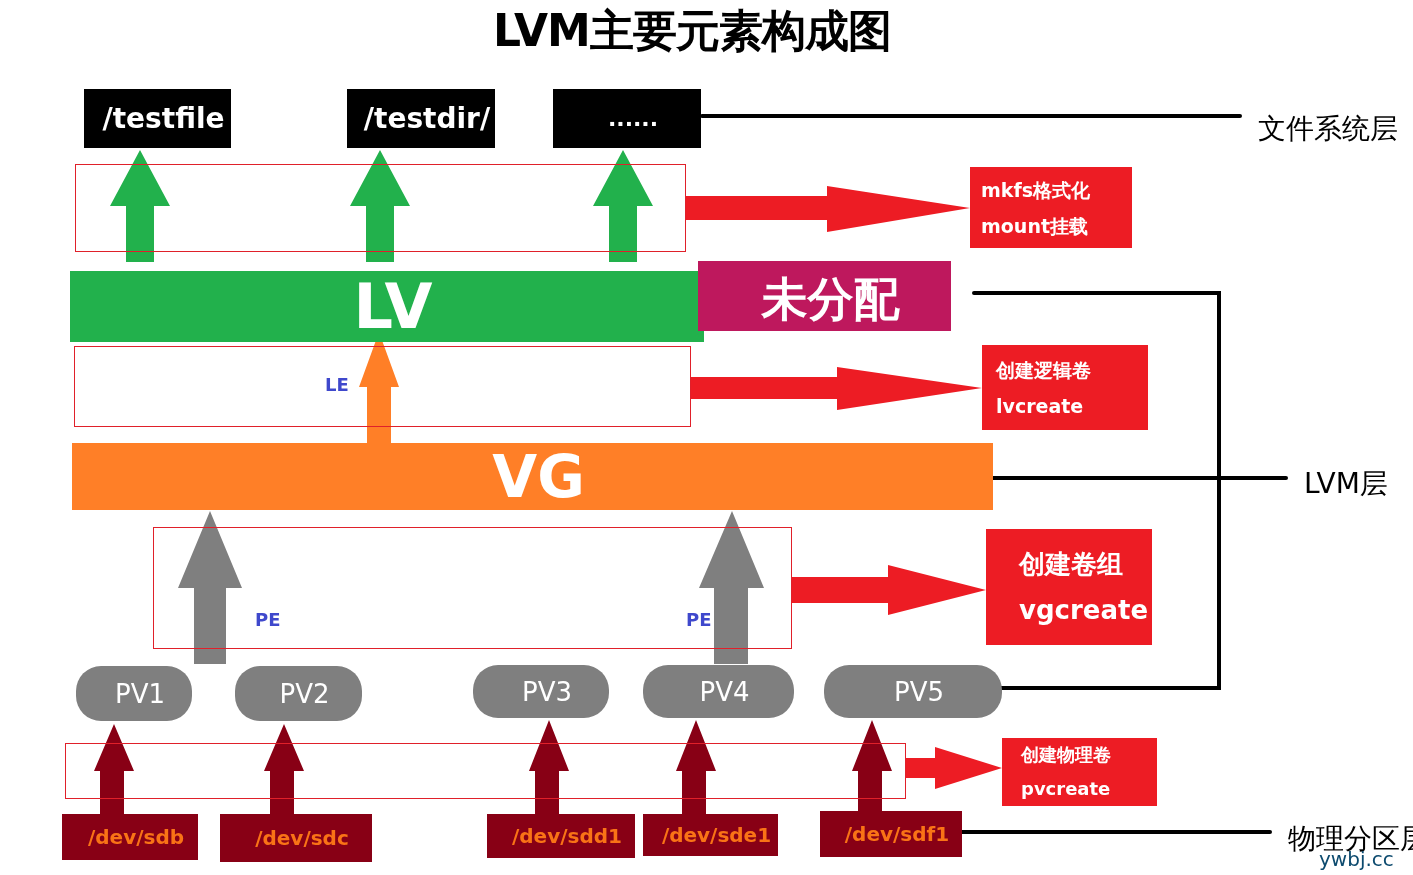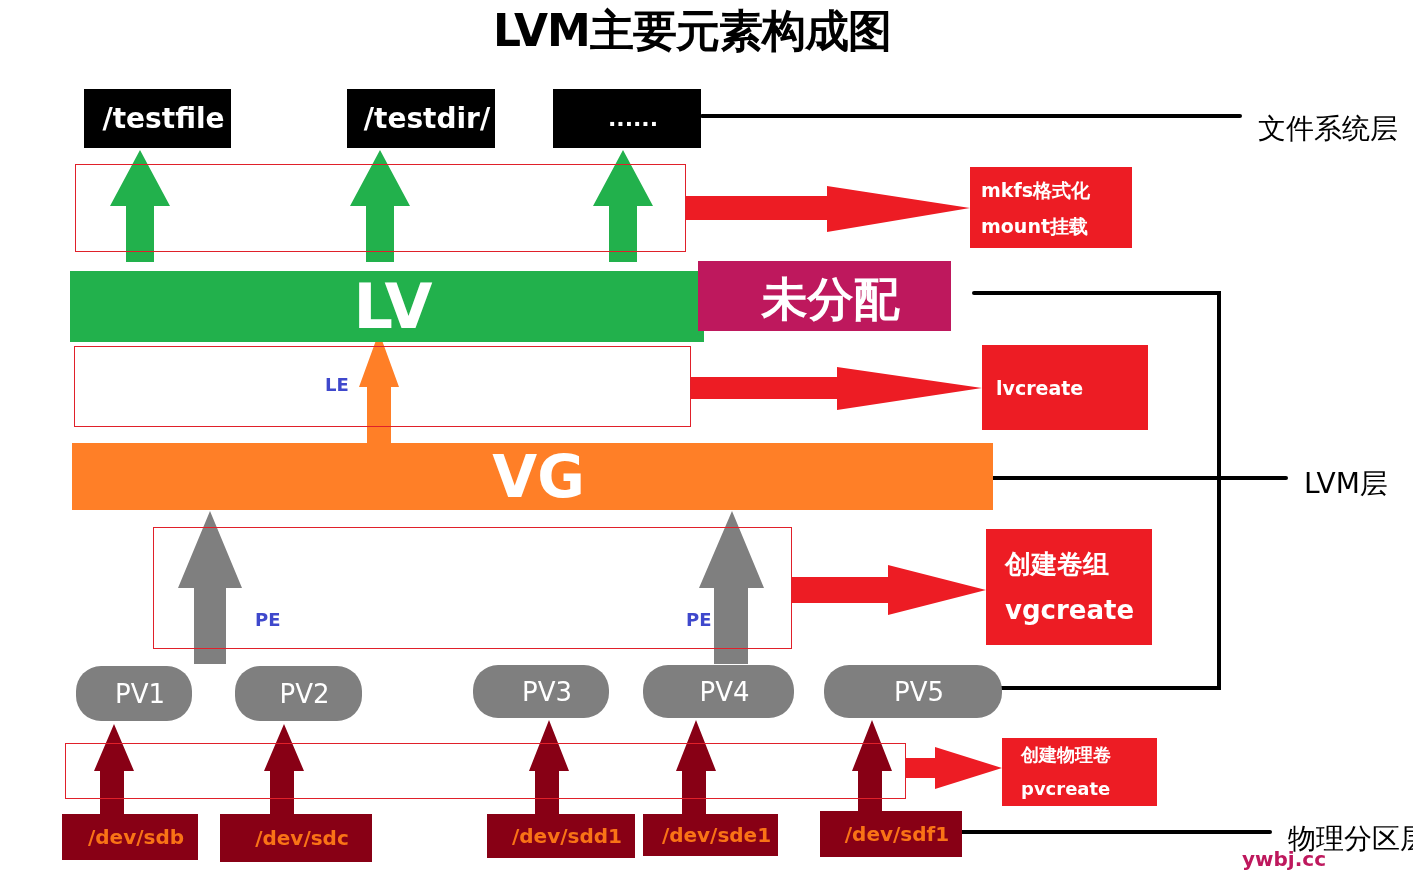--- a/index.html
+++ b/index.html
@@ -79,23 +79,24 @@
   </div>
 
 <div class="abs blue" style="left:243px;top:609px;">PE</div>
 <div class="abs blue" style="left:674px;top:609px;">PE</div>
 
 <div class="abs redbox" style="left:970px;top:167px;width:162px;height:81px;padding-left:11px;font-size:19px;line-height:36px;">
   <div>mkfs格式化</div>
   <div>mount挂载</div>
 </div>
 <div class="abs redbox" style="left:982px;top:345px;width:166px;height:85px;padding-left:14px;font-size:19px;line-height:36px;">
+  <div>创建逻辑卷</div>
   <div>lvcreate</div>
 </div>
-<div class="abs redbox" style="left:986px;top:529px;width:166px;height:116px;padding-left:19px;font-size:26px;line-height:46px;">
+<div class="abs redbox" style="left:986px;top:529px;width:166px;height:116px;padding-left:33px;font-size:26px;line-height:46px;">
   <div>创建卷组</div>
   <div>vgcreate</div>
 </div>
 <div class="abs redbox" style="left:1002px;top:738px;width:155px;height:68px;padding-left:19px;font-size:18px;line-height:34px;">
   <div>创建物理卷</div>
   <div>pvcreate</div>
 </div>
 
 <div class="abs pv" style="left:76px;top:666px;width:104px;height:55px;">
     <span>PV1</span>
@@ -126,13 +127,13 @@
     <span>/dev/sde1</span>
   </div>
 <div class="abs dev" style="left:820px;top:811px;width:130px;height:46px;">
     <span>/dev/sdf1</span>
   </div>
 
 <div class="abs lbl" style="left:1246px;top:110px;">文件系统层</div>
 <div class="abs lbl" style="left:1292px;top:465px;">LVM层</div>
 <div class="abs lbl" style="left:1276px;top:820px;">物理分区层</div>
 
-<div class="abs" style="left:1230px;top:847px;font-size:20px;font-weight:bold;color:#be185d;">ywbj.cc</div>
+<div class="abs" style="left:1307px;top:847px;font-size:20px;font-weight:normal;color:#0c4a6e;">ywbj.cc</div>
 
 </body></html>

